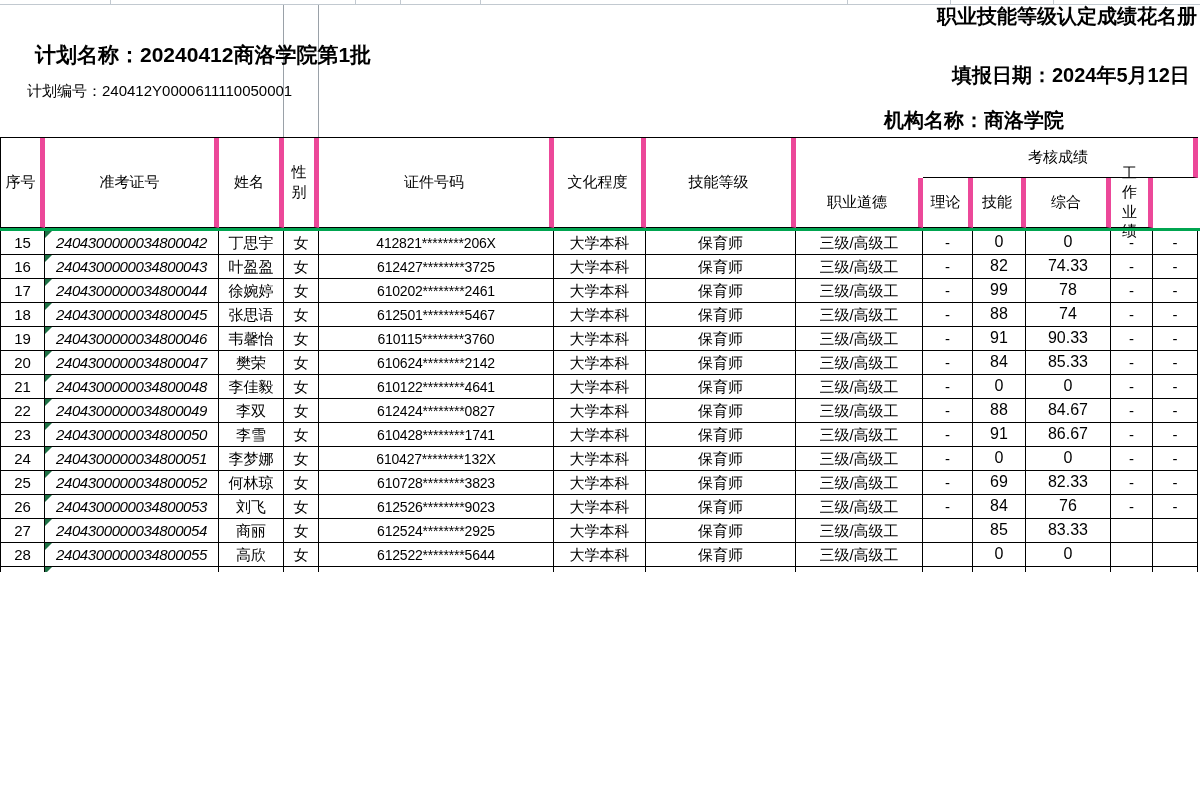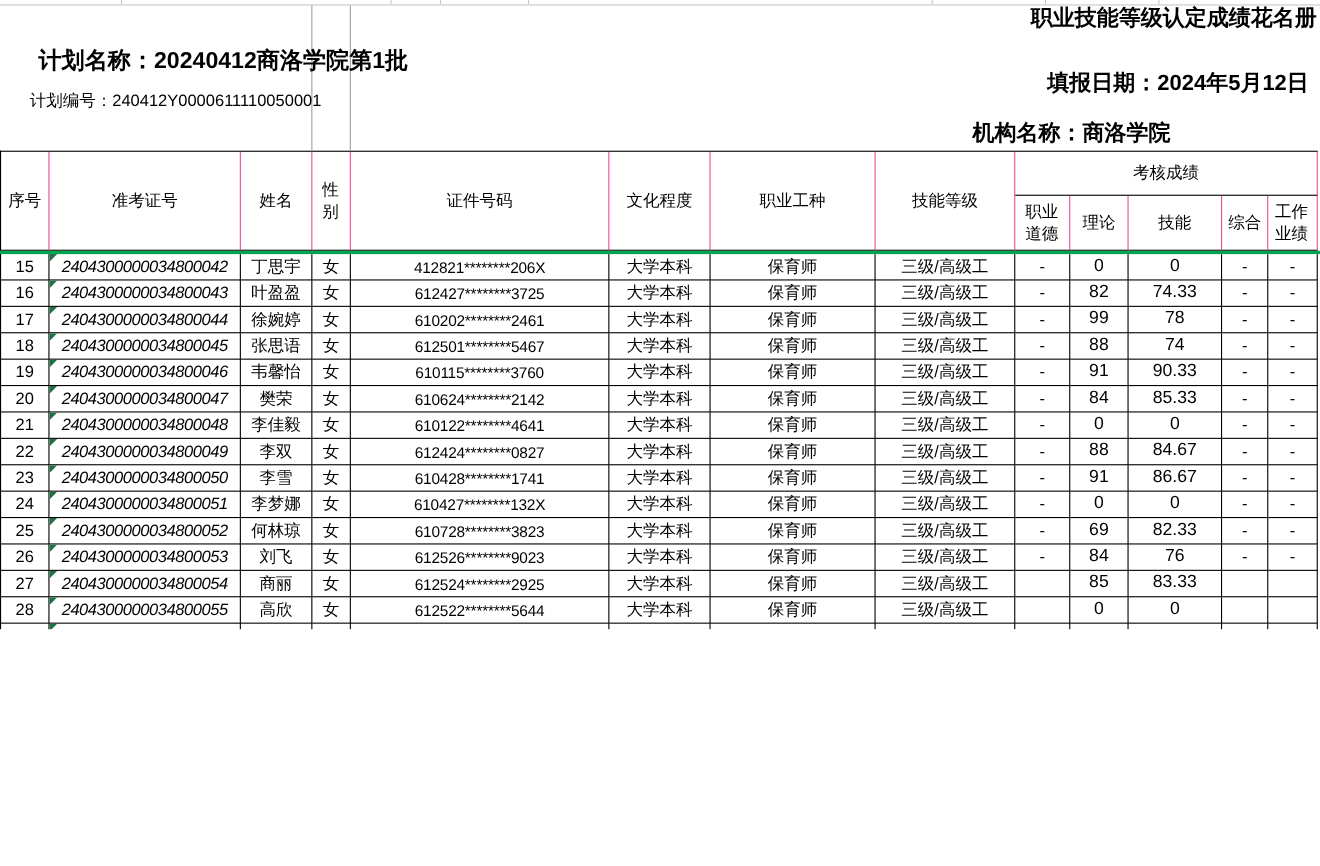--- a/index.html
+++ b/index.html
@@ -14,22 +14,22 @@
   .hgrid{position:absolute;top:5px;height:132px;width:1px;background:#9aa1a8;}
   
   .plan1{position:absolute;left:35px;top:41px;font-size:21px;white-space:nowrap;font-weight:bold;}
   .plan2{position:absolute;left:27px;top:82px;font-size:15px;white-space:nowrap;}
   .title{position:absolute;left:318px;top:3px;width:879px;text-align:right;font-size:20px;font-weight:bold;white-space:nowrap;}
   .rdate{position:absolute;left:920px;top:62px;font-size:20px;font-weight:bold;white-space:nowrap;margin-left:32px;}
   .orgn{position:absolute;left:884px;top:107px;font-size:20px;font-weight:bold;white-space:nowrap;}
   
   .table{position:absolute;left:0;top:137px;width:1197px;border-top:1px solid #000;border-left:1px solid #000;background:#fff;}
   .thead{display:grid;grid-template-columns:var(--cols);grid-template-rows:40px 50px;}
-  .hcell{border-right:1px solid #ec4899;border-bottom:1px solid #000;display:flex;align-items:center;justify-content:center;
-         font-size:15px;line-height:1.3;white-space:pre-line;box-sizing:border-box;}
+  .hcell{border-right:5px solid #ec4899;border-bottom:1px solid #000;display:flex;align-items:center;justify-content:center;
+         text-align:center;font-size:15px;line-height:1.3;white-space:pre-line;box-sizing:border-box;font-family:Liberation Serif, serif;}
   .span2{grid-row:1 / span 2;}
   .group{grid-column:9 / span 5;}
   .h-gender{padding:0 9px;word-break:break-all;}
   .h-ethics{padding:0 9px;word-break:break-all;}
   .h-work{padding:0 6px;word-break:break-all;}
   .gap{height:3px;}
   .tr{display:grid;grid-template-columns:var(--cols);height:24px;}
   .td{border-right:1px solid #000;border-bottom:1px solid #000;display:flex;align-items:center;justify-content:center;
       font-size:15px;position:relative;overflow:hidden;box-sizing:border-box;line-height:1;}
   .c-ticket{font-size:15px;letter-spacing:-0.4px;font-style:italic;}
@@ -64,21 +64,20 @@
   <div class="orgn">机构名称：商洛学院</div>
 
   <div class="table">
     <div class="thead">
       <div class="hcell span2">序号</div>
       <div class="hcell span2">准考证号</div>
       <div class="hcell span2">姓名</div>
       <div class="hcell span2 h-gender">性别</div>
       <div class="hcell span2">证件号码</div>
       <div class="hcell span2">文化程度</div>
-      <div class="hcell span2">职业工种</div>
       <div class="hcell span2">技能等级</div>
       <div class="hcell group">考核成绩</div>
       <div class="hcell h-ethics">职业道德</div>
       <div class="hcell">理论</div>
       <div class="hcell">技能</div>
       <div class="hcell">综合</div>
       <div class="hcell h-work">工作业绩</div>
     </div>
     <div class="gap"></div>
     <div class="tbody">

